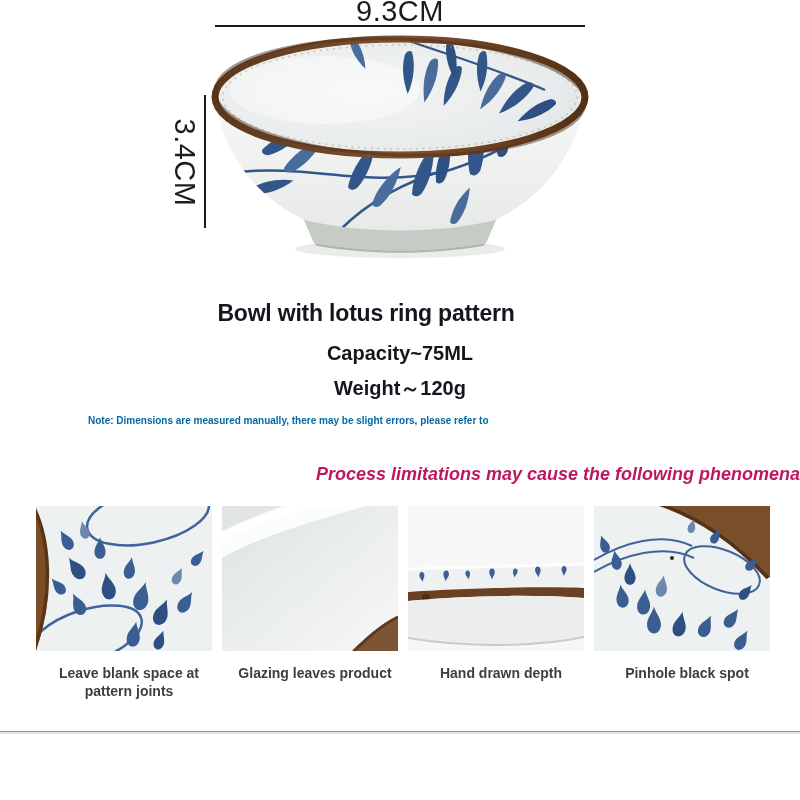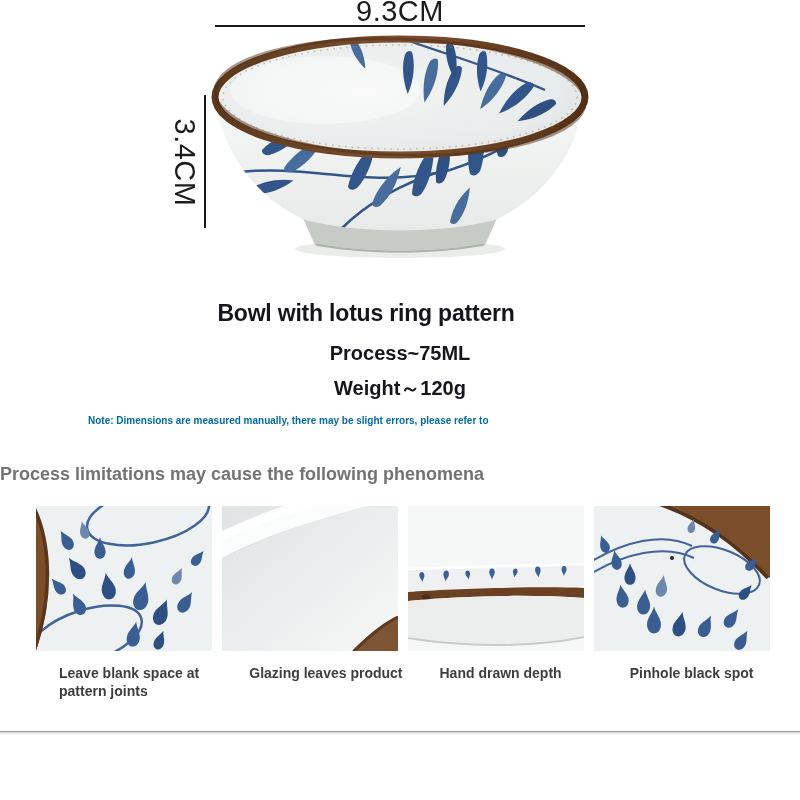--- a/index.html
+++ b/index.html
@@ -14,25 +14,25 @@
   .dim-w-line{top:25px;left:215px;width:370px;height:0;border-top:2px solid #1a1a1a;}
   .dim-h-line{top:95px;left:204px;width:0;height:133px;border-left:2px solid #1a1a1a;}
   .dim-h-label{top:146px;left:129px;width:110px;text-align:center;transform:rotate(90deg);transform-origin:center;}
   
   .title{top:300px;left:0;width:732px;text-align:center;font-size:23px;font-weight:bold;letter-spacing:-.2px;}
   .spec{left:0;width:800px;text-align:center;font-size:20px;font-weight:bold;}
   .spec-capacity{top:342px;}
   .spec-weight{top:375px;}
   .note{top:411px;left:88px;width:660px;font-size:10px;font-weight:bold;color:#0369a1;line-height:19px;}
   .note-line{white-space:nowrap;}
-  .process-heading{top:464px;left:0;width:800px;text-align:left;font-size:18px;font-weight:bold;color:#737373;}
+  .process-heading{top:464px;left:0;width:800px;text-align:right;font-size:18px;font-weight:bold;color:#be185d;font-style:italic;}
   
   .thumbs{top:506px;left:36px;width:734px;display:flex;gap:10px;}
   .thumb{width:176px;height:145px;display:block;}
-  .captions{top:664px;left:49px;width:744px;display:flex;gap:17px;}
+  .captions{top:664px;left:36px;width:744px;display:flex;gap:10px;text-align:center;}
   .caption{width:176px;padding-left:10px;box-sizing:border-box;font-size:14px;font-weight:bold;color:#3e3e3e;line-height:18px;}
   
   .divider{top:731px;left:0;width:800px;height:3px;background:linear-gradient(#969696 0 45%,#e2e2e2 45% 100%);}
 </style>
 </head>
 <body>
 
 <div class="canvas">
 
   <svg width="0" height="0" style="position:absolute" aria-hidden="true">
@@ -114,21 +114,21 @@
       <use href="#leafB" transform="translate(356,82) rotate(206) scale(.9)" fill="#2d4f82"></use>
       <use href="#leafB" transform="translate(154,16) rotate(120) scale(.7)" fill="#486d9c"></use>
     </g>
 
     <ellipse cx="200" cy="75" rx="185" ry="58" fill="none" stroke="url(#rimg)" stroke-width="7"></ellipse>
     <ellipse cx="200" cy="75" rx="185" ry="58" fill="none" stroke="#4f2e15" stroke-width="3" opacity=".5" transform="rotate(2 200 75)"></ellipse>
     <ellipse cx="200" cy="75" rx="177" ry="52" fill="none" stroke="#b98f4e" stroke-width="1.5" stroke-dasharray="1.5 5" opacity=".6"></ellipse>
   </svg>
 
   <div class="abs title">Bowl with lotus ring pattern</div>
-  <div class="abs spec spec-capacity">Process~75ML</div>
+  <div class="abs spec spec-capacity">Capacity~75ML</div>
   <div class="abs spec spec-weight">Weight～120g</div>
 
   <div class="abs note">
     <div class="note-line">Note: Dimensions are measured manually, there may be slight errors, please refer to</div>
   </div>
 
   <div class="abs process-heading">Process limitations may cause the following phenomena</div>
 
   <div class="abs thumbs">
 

